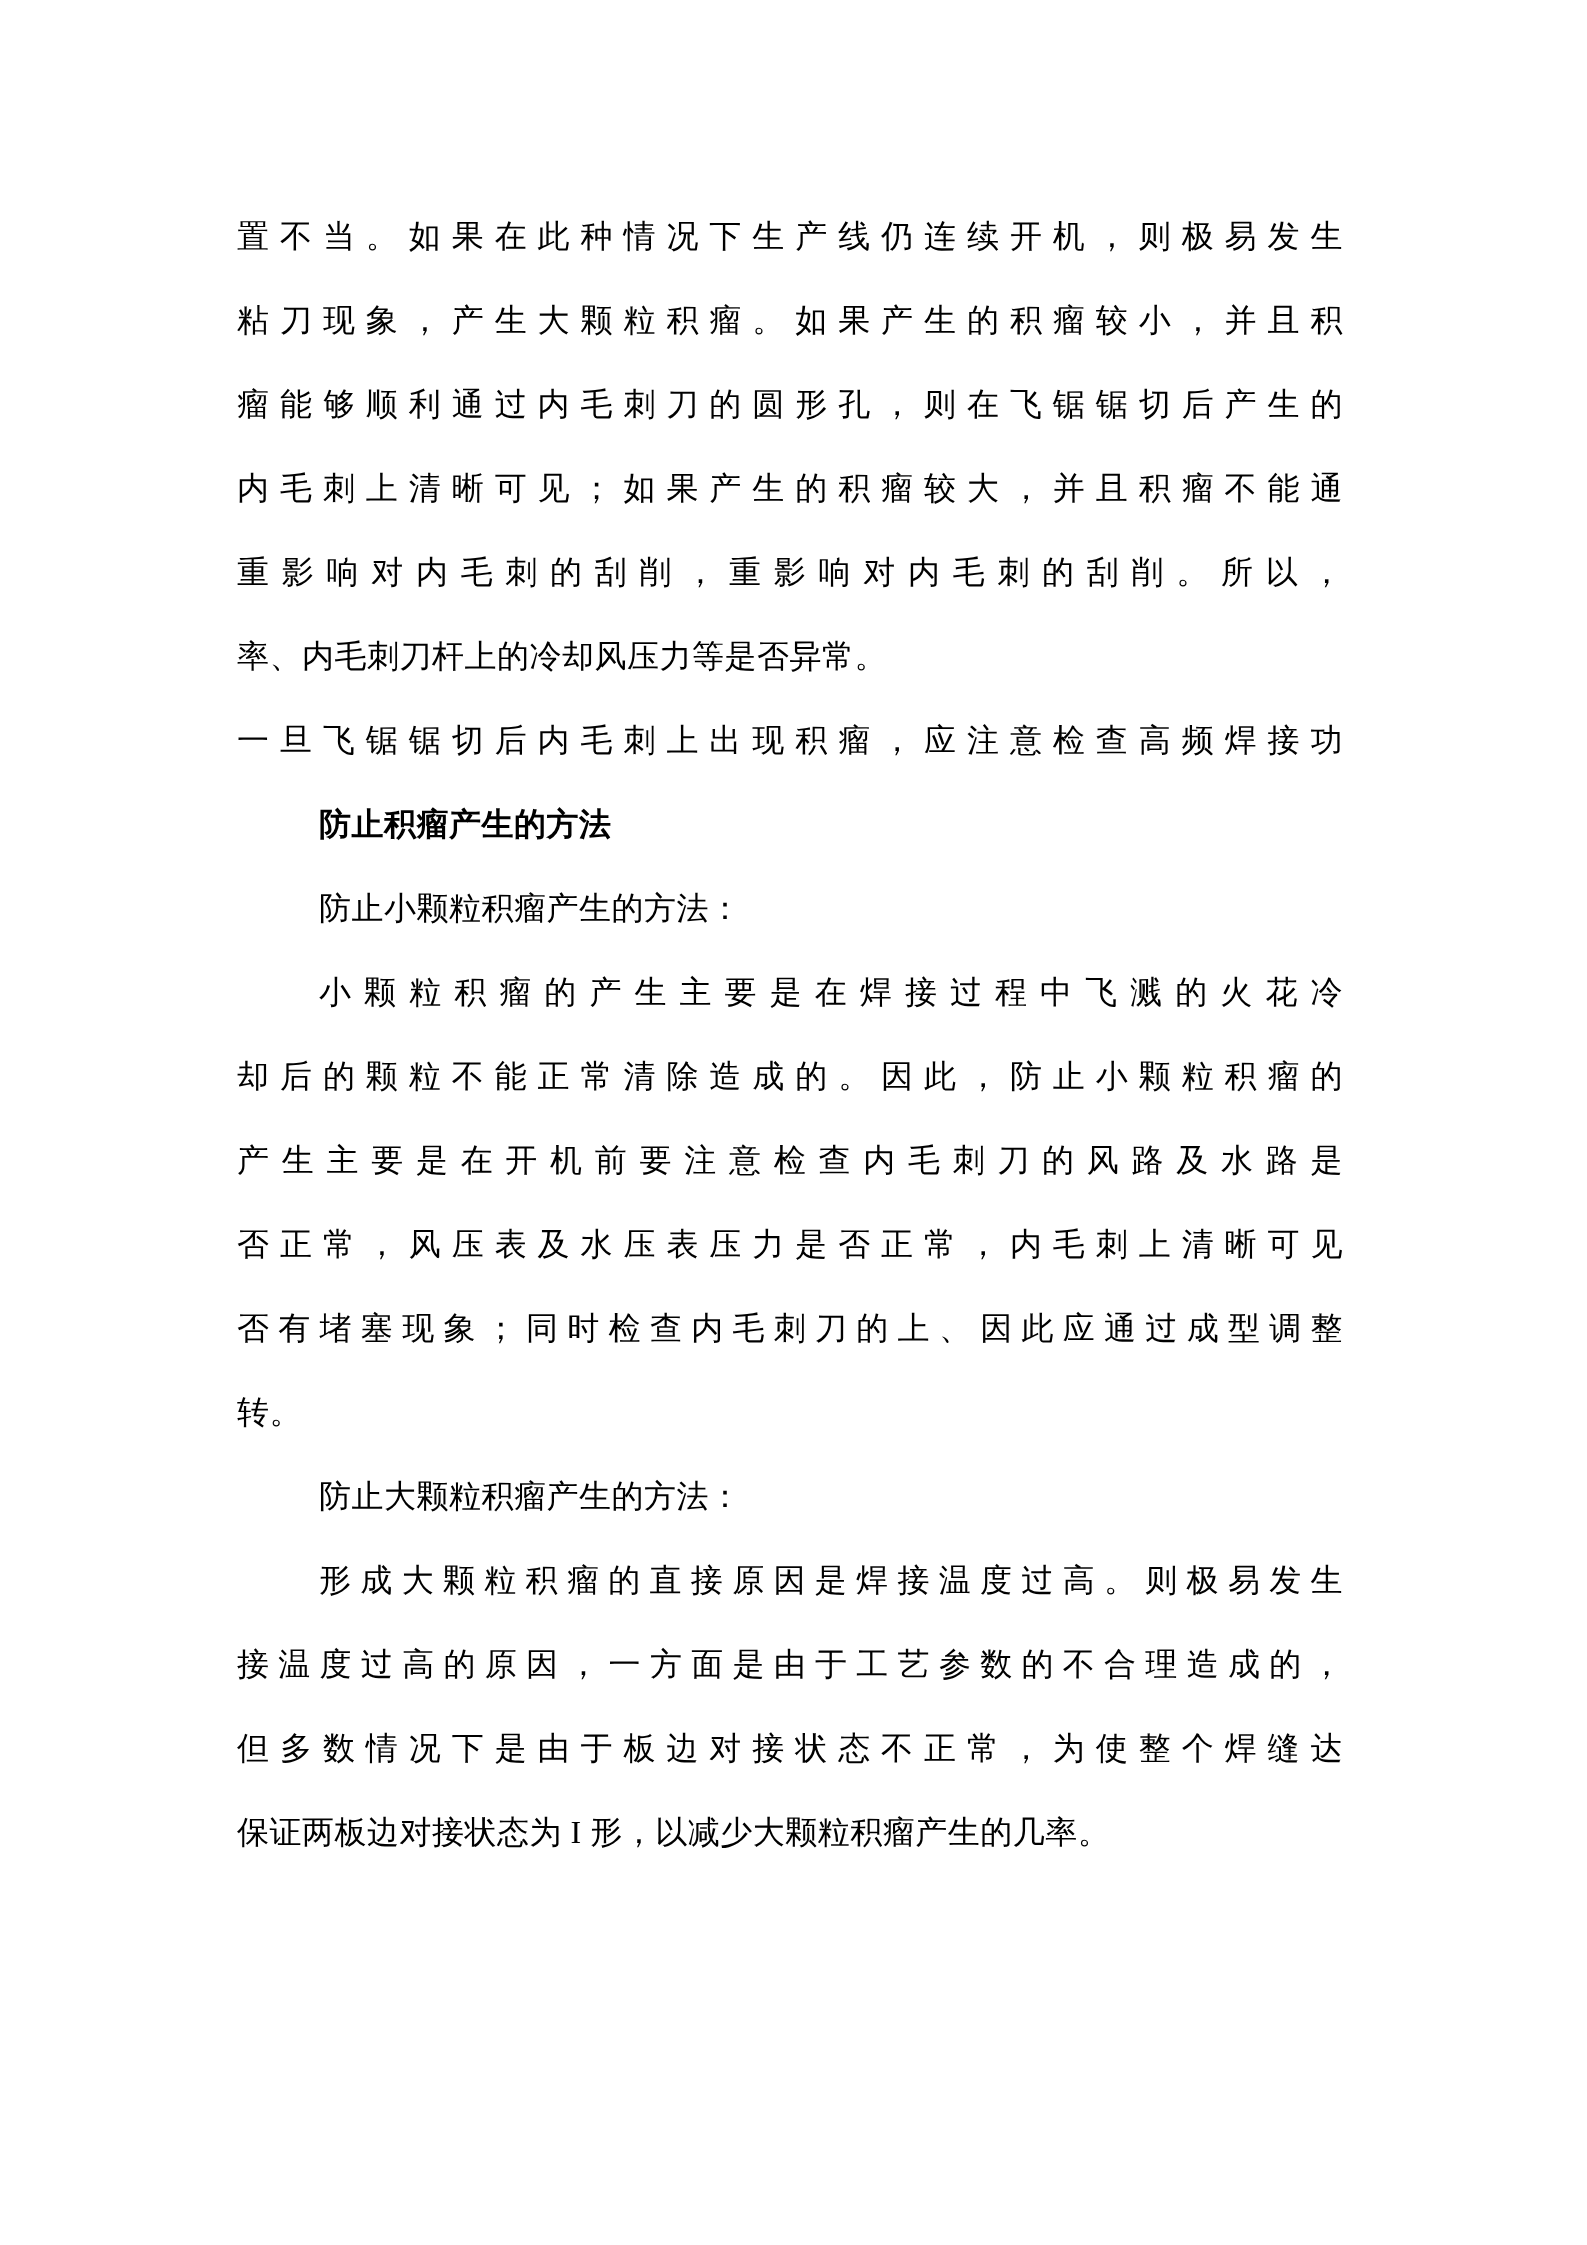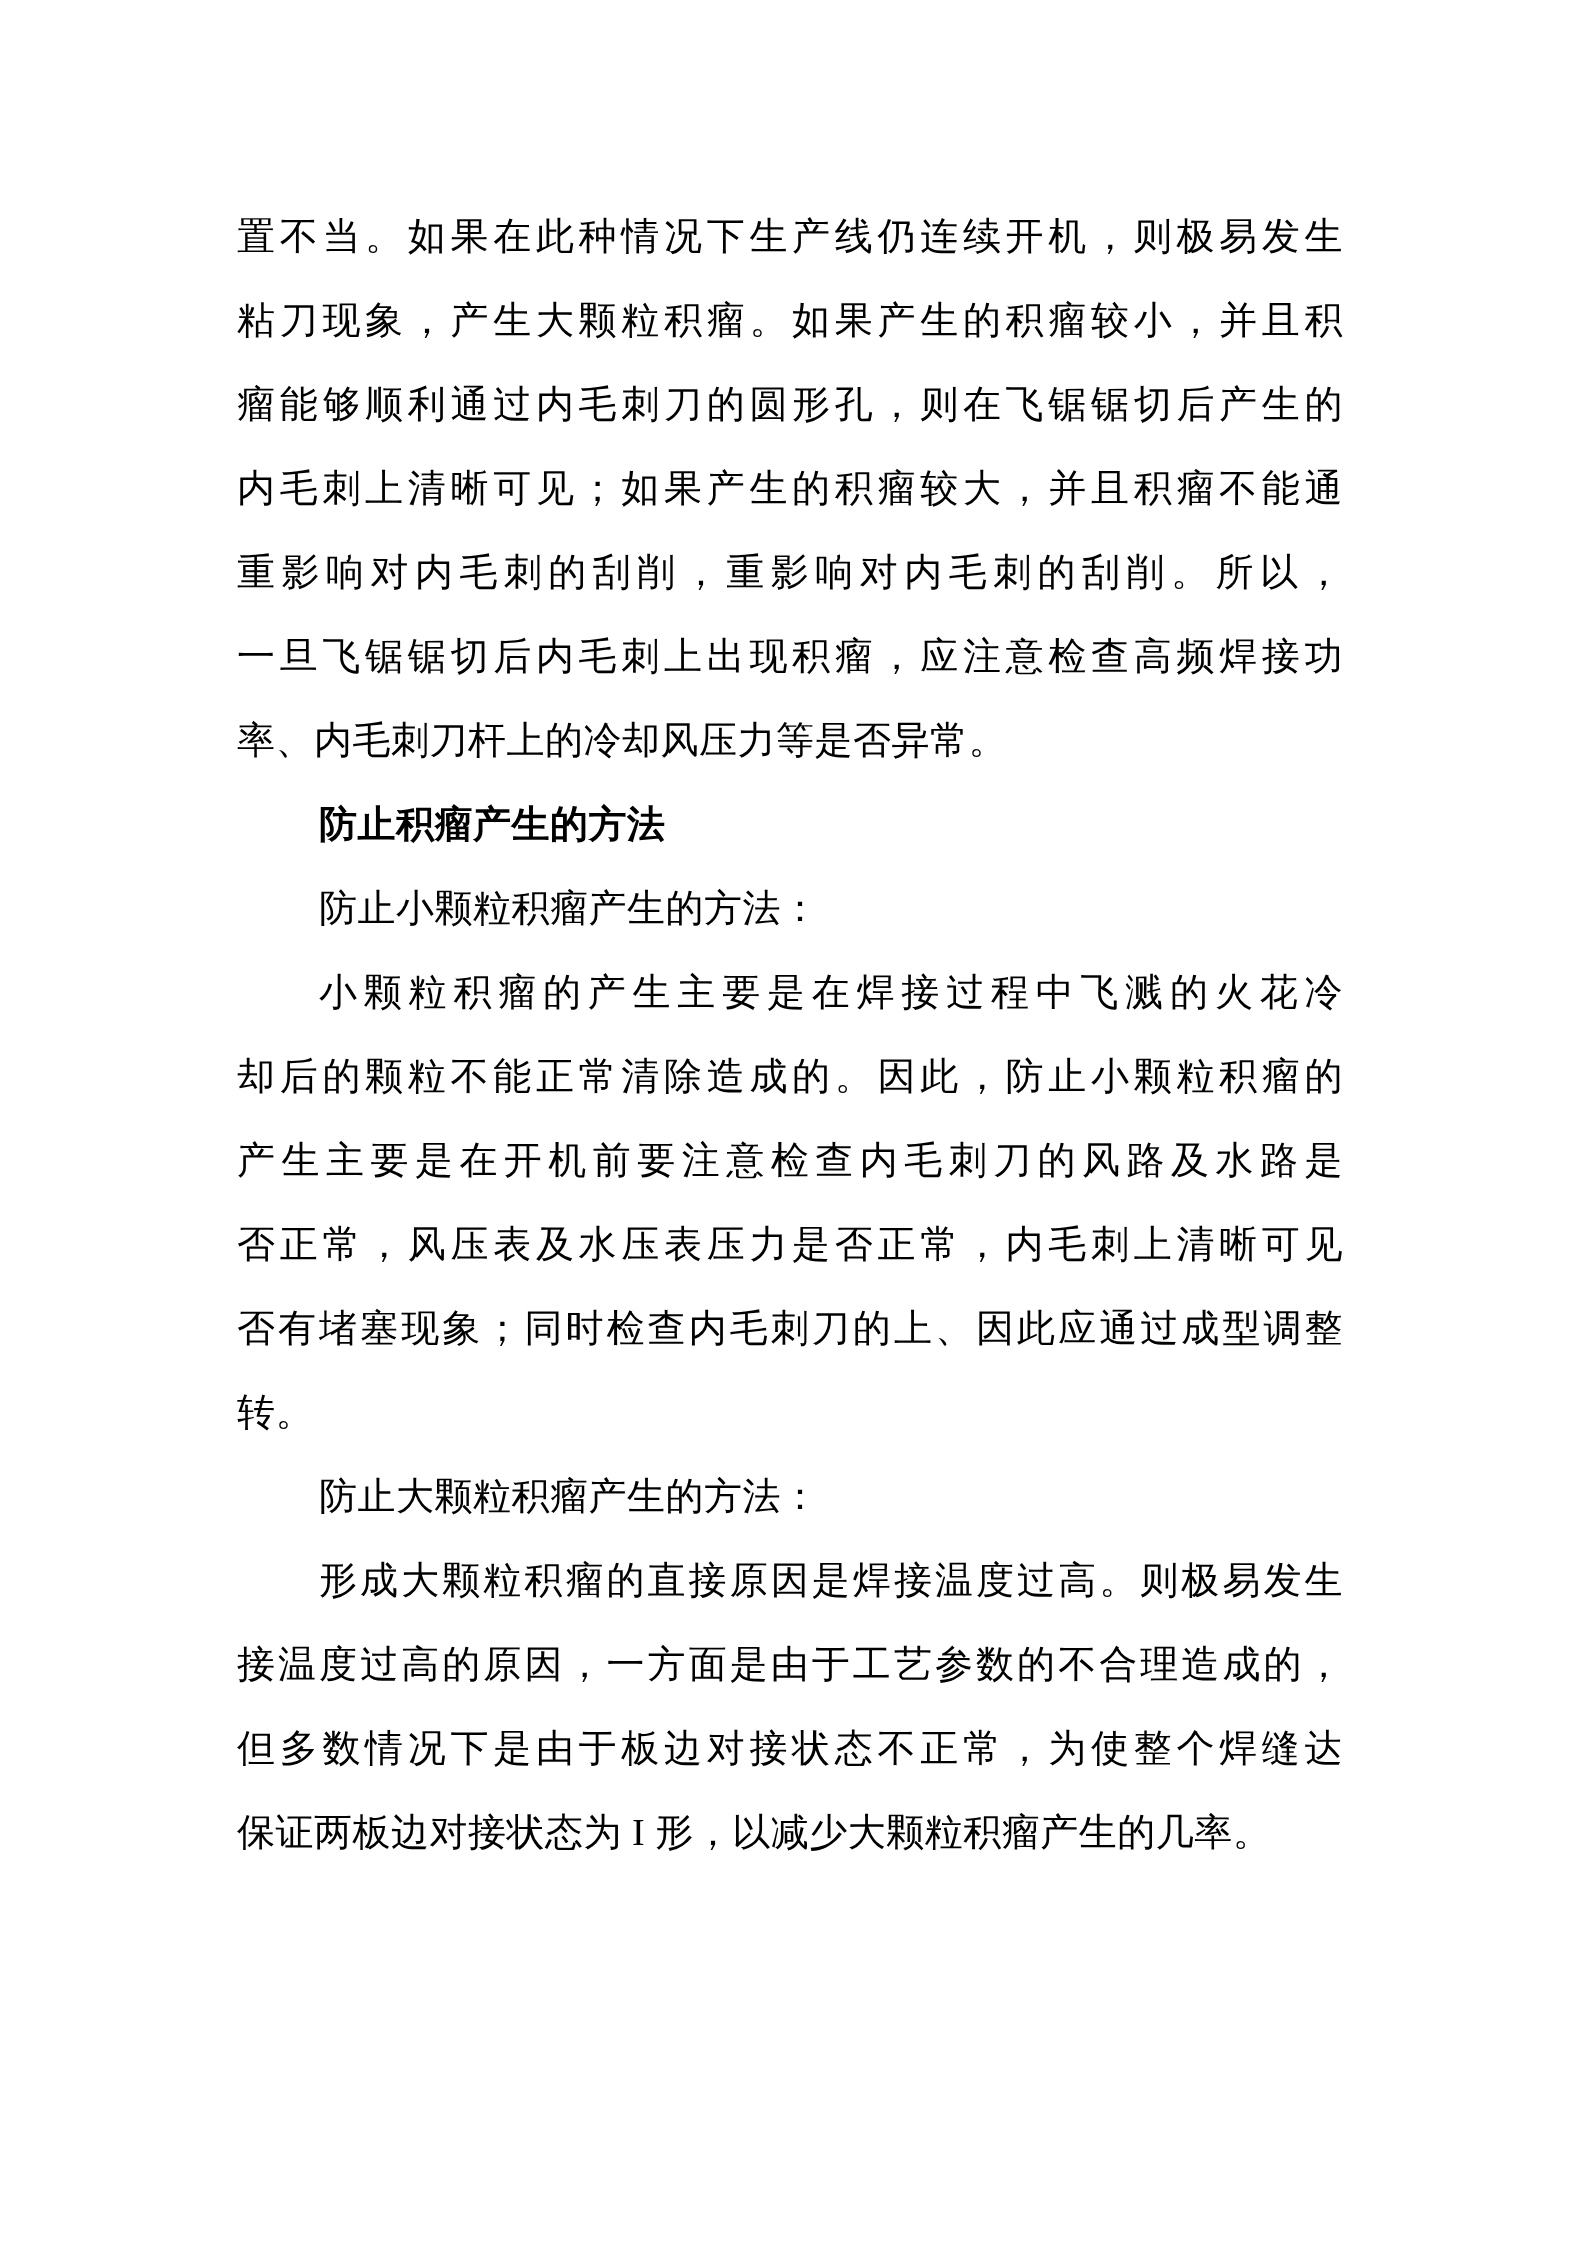--- a/index.html
+++ b/index.html
@@ -12,21 +12,21 @@
     color:#000000;
   }
   .doc{
     position:absolute;
     left:237px;top:194px;
     width:1106px;
   }
   .ln{
     height:84px;
     line-height:84px;
-    font-size:38px;
+    font-size:32px;
     letter-spacing:0.5px;
     text-align:justify;
     text-align-last:justify;
     white-space:nowrap;
   }
   .ln.flush-left{
     text-align:left;
     text-align-last:left;
   }
   .ln.indent{
@@ -42,22 +42,22 @@
 <body>
 
 <div class="page">
   <div class="doc">
 
     <div class="ln">置不当。如果在此种情况下生产线仍连续开机，则极易发生</div>
     <div class="ln">粘刀现象，产生大颗粒积瘤。如果产生的积瘤较小，并且积</div>
     <div class="ln">瘤能够顺利通过内毛刺刀的圆形孔，则在飞锯锯切后产生的</div>
     <div class="ln">内毛刺上清晰可见；如果产生的积瘤较大，并且积瘤不能通</div>
     <div class="ln">重影响对内毛刺的刮削，重影响对内毛刺的刮削。所以，</div>
+    <div class="ln flush-left">率、内毛刺刀杆上的冷却风压力等是否异常。</div>
     <div class="ln">一旦飞锯锯切后内毛刺上出现积瘤，应注意检查高频焊接功</div>
-    <div class="ln flush-left">率、内毛刺刀杆上的冷却风压力等是否异常。</div>
 
     <div class="ln heading indent">防止积瘤产生的方法</div>
 
     <div class="ln flush-left indent">防止小颗粒积瘤产生的方法：</div>
 
     <div class="ln indent">小颗粒积瘤的产生主要是在焊接过程中飞溅的火花冷</div>
     <div class="ln">却后的颗粒不能正常清除造成的。因此，防止小颗粒积瘤的</div>
     <div class="ln">产生主要是在开机前要注意检查内毛刺刀的风路及水路是</div>
     <div class="ln">否正常，风压表及水压表压力是否正常，内毛刺上清晰可见</div>
     <div class="ln">否有堵塞现象；同时检查内毛刺刀的上、因此应通过成型调整</div>

